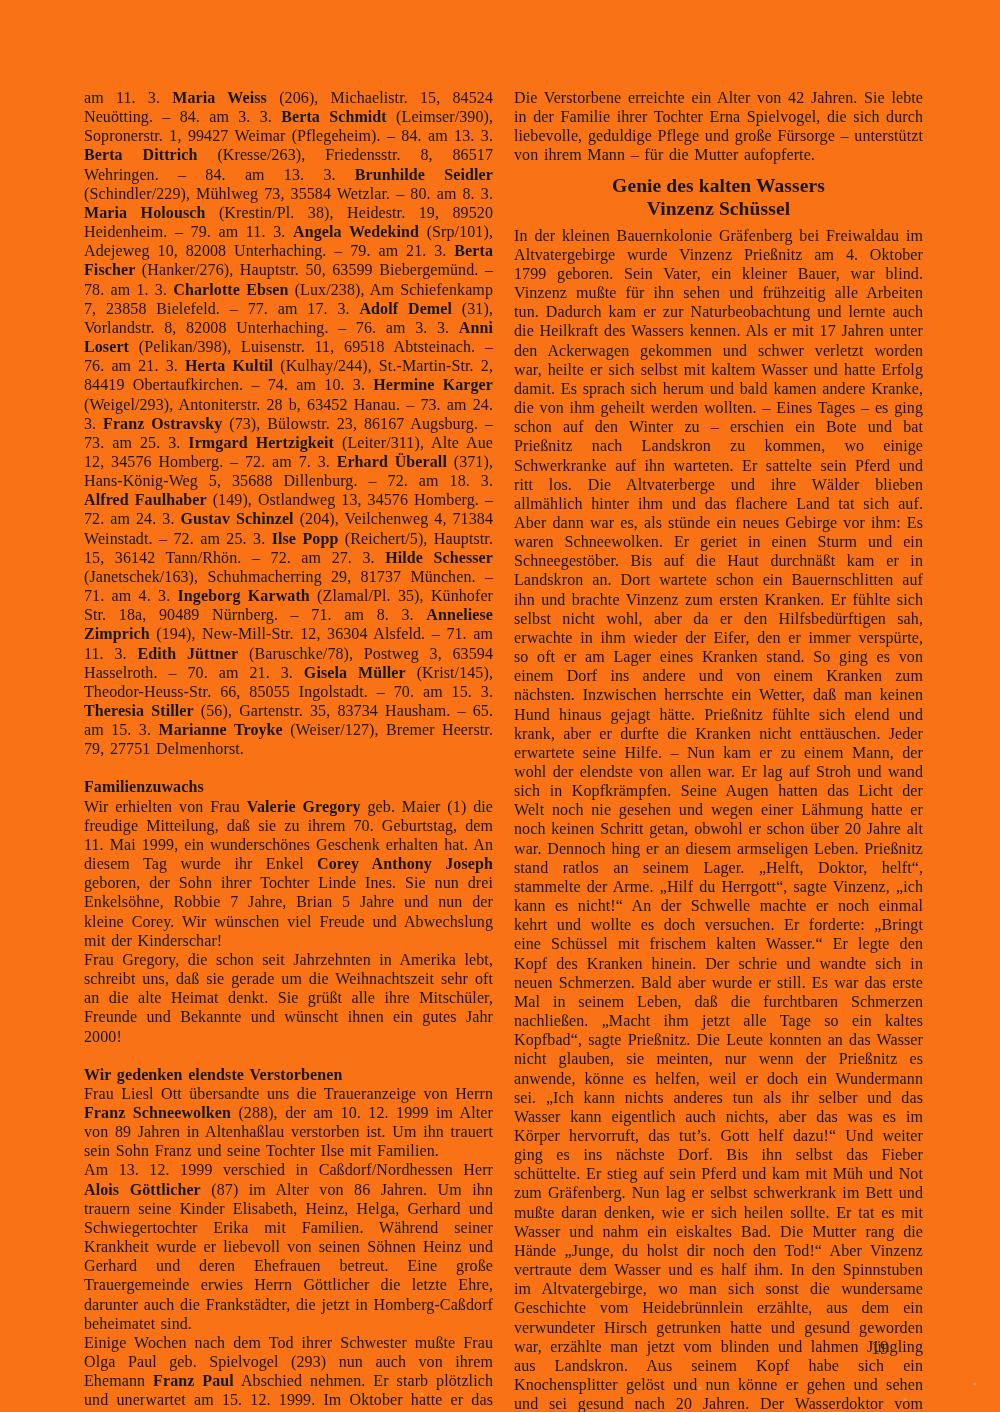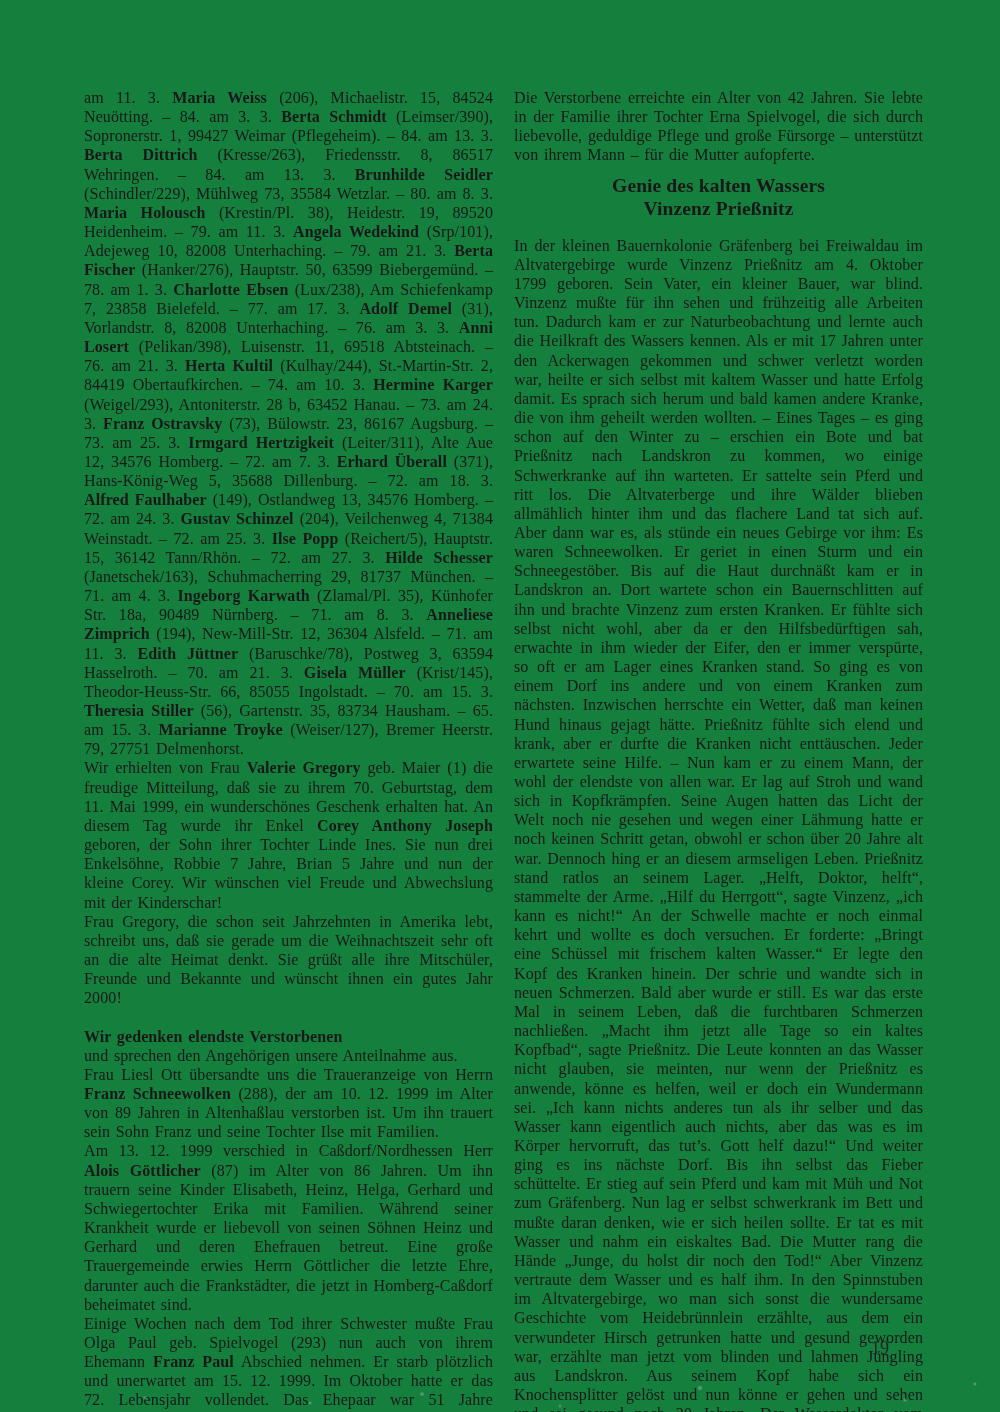--- a/index.html
+++ b/index.html
@@ -5,21 +5,21 @@
   html, body {
     margin: 0;
     padding: 0;
     background: #e8e8e6;
   }
   .page {
     position: relative;
     width: 1000px;
     height: 1412px;
     margin: 0 auto;
-    background: #15803d;
+    background: #f97316;
     overflow: hidden;
     font-family: "Liberation Serif", "DejaVu Serif", serif;
     color: #181818;
   }
   .col {
     position: absolute;
     top: 88px;
     width: 409px;
     font-size: 16px;
     line-height: 19.15px;
@@ -34,21 +34,21 @@
   p.body-text { margin: 0; }
   .section-heading {
     margin: 19px 0 0 0;
     font-size: 16px;
     line-height: 19.15px;
     font-weight: bold;
     text-align: left;
     letter-spacing: 0.1px;
   }
   .article-title {
-    margin: 9px 0 15px 0;
+    margin: 9px 0 5px 0;
     text-align: center;
     font-weight: bold;
     font-size: 19.5px;
     line-height: 23.5px;
     letter-spacing: 0.1px;
     word-spacing: normal;
   }
   .page-number {
     position: absolute;
     left: 860px;
@@ -79,37 +79,37 @@
   }
 </style>
 </head>
 <body>
 
 <div class="page">
 
   <div class="col col-left">
     <p class="body-text">am 11. 3. <b>Maria Weiss</b> (206), Michaelistr. 15, 84524 Neuötting. – 84. am 3. 3. <b>Berta Schmidt</b> (Leimser/390), Sopronerstr. 1, 99427 Weimar (Pflegeheim). – 84. am 13. 3. <b>Berta Dittrich</b> (Kresse/263), Friedensstr. 8, 86517 Wehringen. – 84. am 13. 3. <b>Brunhilde Seidler</b> (Schindler/229), Mühlweg 73, 35584 Wetzlar. – 80. am 8. 3. <b>Maria Holousch</b> (Krestin/Pl. 38), Heidestr. 19, 89520 Heidenheim. – 79. am 11. 3. <b>Angela Wedekind</b> (Srp/101), Adejeweg 10, 82008 Unterhaching. – 79. am 21. 3. <b>Berta Fischer</b> (Hanker/276), Hauptstr. 50, 63599 Biebergemünd. – 78. am 1. 3. <b>Charlotte Ebsen</b> (Lux/238), Am Schiefenkamp 7, 23858 Bielefeld. – 77. am 17. 3. <b>Adolf Demel</b> (31), Vorlandstr. 8, 82008 Unterhaching. – 76. am 3. 3. <b>Anni Losert</b> (Pelikan/398), Luisenstr. 11, 69518 Abtsteinach. – 76. am 21. 3. <b>Herta Kultil</b> (Kulhay/244), St.-Martin-Str. 2, 84419 Obertaufkirchen. – 74. am 10. 3. <b>Hermine Karger</b> (Weigel/293), Antoniterstr. 28 b, 63452 Hanau. – 73. am 24. 3. <b>Franz Ostravsky</b> (73), Bülowstr. 23, 86167 Augsburg. – 73. am 25. 3. <b>Irmgard Hertzigkeit</b> (Leiter/311), Alte Aue 12, 34576 Homberg. – 72. am 7. 3. <b>Erhard Überall</b> (371), Hans-König-Weg 5, 35688 Dillenburg. – 72. am 18. 3. <b>Alfred Faulhaber</b> (149), Ostlandweg 13, 34576 Homberg. – 72. am 24. 3. <b>Gustav Schinzel</b> (204), Veilchenweg 4, 71384 Weinstadt. – 72. am 25. 3. <b>Ilse Popp</b> (Reichert/5), Hauptstr. 15, 36142 Tann/Rhön. – 72. am 27. 3. <b>Hilde Schesser</b> (Janetschek/163), Schuhmacherring 29, 81737 München. – 71. am 4. 3. <b>Ingeborg Karwath</b> (Zlamal/Pl. 35), Künhofer Str. 18a, 90489 Nürnberg. – 71. am 8. 3. <b>Anneliese Zimprich</b> (194), New-Mill-Str. 12, 36304 Alsfeld. – 71. am 11. 3. <b>Edith Jüttner</b> (Baruschke/78), Postweg 3, 63594 Hasselroth. – 70. am 21. 3. <b>Gisela Müller</b> (Krist/145), Theodor-Heuss-Str. 66, 85055 Ingolstadt. – 70. am 15. 3. <b>Theresia Stiller</b> (56), Gartenstr. 35, 83734 Hausham. – 65. am 15. 3. <b>Marianne Troyke</b> (Weiser/127), Bremer Heerstr. 79, 27751 Delmenhorst.</p>
 
+    <h3 class="section-heading">Familienzuwachs</h3>
     <p class="body-text">Wir erhielten von Frau <b>Valerie Gregory</b> geb. Maier (1) die freudige Mitteilung, daß sie zu ihrem 70. Geburtstag, dem 11. Mai 1999, ein wunderschönes Geschenk erhalten hat. An diesem Tag wurde ihr Enkel <b>Corey Anthony Joseph</b> geboren, der Sohn ihrer Tochter Linde Ines. Sie nun drei Enkelsöhne, Robbie 7 Jahre, Brian 5 Jahre und nun der kleine Corey. Wir wünschen viel Freude und Abwechslung mit der Kinderschar!</p>
     <p class="body-text">Frau Gregory, die schon seit Jahrzehnten in Amerika lebt, schreibt uns, daß sie gerade um die Weihnachtszeit sehr oft an die alte Heimat denkt. Sie grüßt alle ihre Mitschüler, Freunde und Bekannte und wünscht ihnen ein gutes Jahr 2000!</p>
 
     <h3 class="section-heading">Wir gedenken elendste Verstorbenen</h3>
-    <p class="body-text">und sprechen den Angehörigen unsere Anteilnahme aus.</p>
     <p class="body-text">Frau Liesl Ott übersandte uns die Traueranzeige von Herrn <b>Franz Schneewolken</b> (288), der am 10. 12. 1999 im Alter von 89 Jahren in Altenhaßlau verstorben ist. Um ihn trauert sein Sohn Franz und seine Tochter Ilse mit Familien.</p>
     <p class="body-text">Am 13. 12. 1999 verschied in Caßdorf/Nordhessen Herr <b>Alois Göttlicher</b> (87) im Alter von 86 Jahren. Um ihn trauern seine Kinder Elisabeth, Heinz, Helga, Gerhard und Schwiegertochter Erika mit Familien. Während seiner Krankheit wurde er liebevoll von seinen Söhnen Heinz und Gerhard und deren Ehefrauen betreut. Eine große Trauergemeinde erwies Herrn Göttlicher die letzte Ehre, darunter auch die Frankstädter, die jetzt in Homberg-Caßdorf beheimatet sind.</p>
     <p class="body-text">Einige Wochen nach dem Tod ihrer Schwester mußte Frau Olga Paul geb. Spielvogel (293) nun auch von ihrem Ehemann <b>Franz Paul</b> Abschied nehmen. Er starb plötzlich und unerwartet am 15. 12. 1999. Im Oktober hatte er das 72. Lebensjahr vollendet. Das Ehepaar war 51 Jahre verheiratet und hat einen Sohn, der mit seiner Mutter und seiner Familie um den Verstorbenen trauert.</p>
 
   </div>
 
   <div class="col col-right">
     <p class="body-text">Die Verstorbene erreichte ein Alter von 42 Jahren. Sie lebte in der Familie ihrer Tochter Erna Spielvogel, die sich durch liebevolle, geduldige Pflege und große Fürsorge – unterstützt von ihrem Mann – für die Mutter aufopferte.</p>
 
     <div class="article-title">
       <div>Genie des kalten Wassers</div>
-      <div>Vinzenz Prießnitz</div>
+      <div>Vinzenz Schüssel</div>
     </div>
 
     <p class="body-text">In der kleinen Bauernkolonie Gräfenberg bei Freiwaldau im Altvatergebirge wurde Vinzenz Prießnitz am 4. Oktober 1799 geboren. Sein Vater, ein kleiner Bauer, war blind. Vinzenz mußte für ihn sehen und frühzeitig alle Arbeiten tun. Dadurch kam er zur Naturbeobachtung und lernte auch die Heilkraft des Wassers kennen. Als er mit 17 Jahren unter den Ackerwagen gekommen und schwer verletzt worden war, heilte er sich selbst mit kaltem Wasser und hatte Erfolg damit. Es sprach sich herum und bald kamen andere Kranke, die von ihm geheilt werden wollten. – Eines Tages – es ging schon auf den Winter zu – erschien ein Bote und bat Prießnitz nach Landskron zu kommen, wo einige Schwerkranke auf ihn warteten. Er sattelte sein Pferd und ritt los. Die Altvaterberge und ihre Wälder blieben allmählich hinter ihm und das flachere Land tat sich auf. Aber dann war es, als stünde ein neues Gebirge vor ihm: Es waren Schneewolken. Er geriet in einen Sturm und ein Schneegestöber. Bis auf die Haut durchnäßt kam er in Landskron an. Dort wartete schon ein Bauernschlitten auf ihn und brachte Vinzenz zum ersten Kranken. Er fühlte sich selbst nicht wohl, aber da er den Hilfsbedürftigen sah, erwachte in ihm wieder der Eifer, den er immer verspürte, so oft er am Lager eines Kranken stand. So ging es von einem Dorf ins andere und von einem Kranken zum nächsten. Inzwischen herrschte ein Wetter, daß man keinen Hund hinaus gejagt hätte. Prießnitz fühlte sich elend und krank, aber er durfte die Kranken nicht enttäuschen. Jeder erwartete seine Hilfe. – Nun kam er zu einem Mann, der wohl der elendste von allen war. Er lag auf Stroh und wand sich in Kopfkrämpfen. Seine Augen hatten das Licht der Welt noch nie gesehen und wegen einer Lähmung hatte er noch keinen Schritt getan, obwohl er schon über 20 Jahre alt war. Dennoch hing er an diesem armseligen Leben. Prießnitz stand ratlos an seinem Lager. „Helft, Doktor, helft“, stammelte der Arme. „Hilf du Herrgott“, sagte Vinzenz, „ich kann es nicht!“ An der Schwelle machte er noch einmal kehrt und wollte es doch versuchen. Er forderte: „Bringt eine Schüssel mit frischem kalten Wasser.“ Er legte den Kopf des Kranken hinein. Der schrie und wandte sich in neuen Schmerzen. Bald aber wurde er still. Es war das erste Mal in seinem Leben, daß die furchtbaren Schmerzen nachließen. „Macht ihm jetzt alle Tage so ein kaltes Kopfbad“, sagte Prießnitz. Die Leute konnten an das Wasser nicht glauben, sie meinten, nur wenn der Prießnitz es anwende, könne es helfen, weil er doch ein Wundermann sei. „Ich kann nichts anderes tun als ihr selber und das Wasser kann eigentlich auch nichts, aber das was es im Körper hervorruft, das tut’s. Gott helf dazu!“ Und weiter ging es ins nächste Dorf. Bis ihn selbst das Fieber schüttelte. Er stieg auf sein Pferd und kam mit Müh und Not zum Gräfenberg. Nun lag er selbst schwerkrank im Bett und mußte daran denken, wie er sich heilen sollte. Er tat es mit Wasser und nahm ein eiskaltes Bad. Die Mutter rang die Hände „Junge, du holst dir noch den Tod!“ Aber Vinzenz vertraute dem Wasser und es half ihm. In den Spinnstuben im Altvatergebirge, wo man sich sonst die wundersame Geschichte vom Heidebrünnlein erzählte, aus dem ein verwundeter Hirsch getrunken hatte und gesund geworden war, erzählte man jetzt vom blinden und lahmen Jüngling aus Landskron. Aus seinem Kopf habe sich ein Knochensplitter gelöst und nun könne er gehen und sehen und sei gesund nach 20 Jahren. Der Wasserdoktor vom Gräfenberg habe ihn geheilt. Die Spinnrädchen blieben über dieser Geschichte stehen, so seltsam schien sie. War Prießnitz vielleicht ein Hexenmeister, daß er etwas vollbringen konnte mit Wasser? War der Schwamm, den er zum Waschen der Kranken verwendete, vielleicht ein Zauber-</p>
   </div>
 
   <div class="page-number">19</div>
 
   <div class="scan-speckles"></div>
 </div>
 

